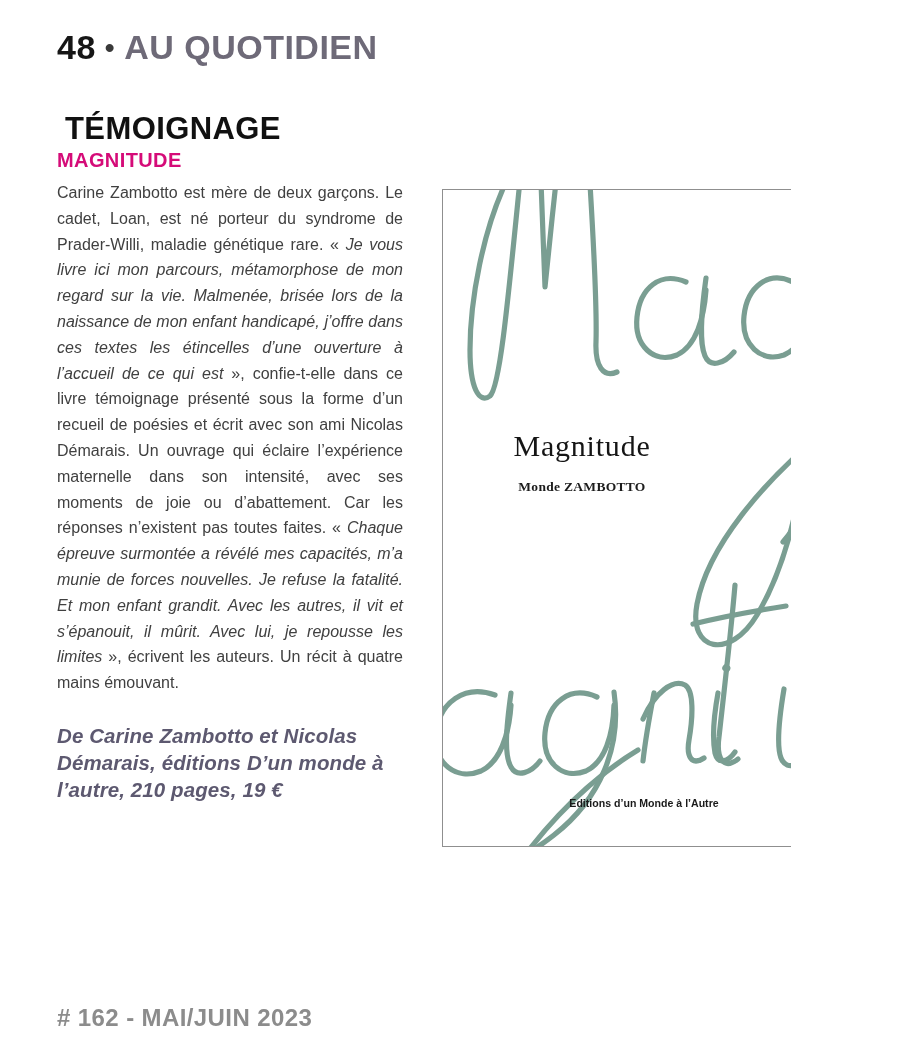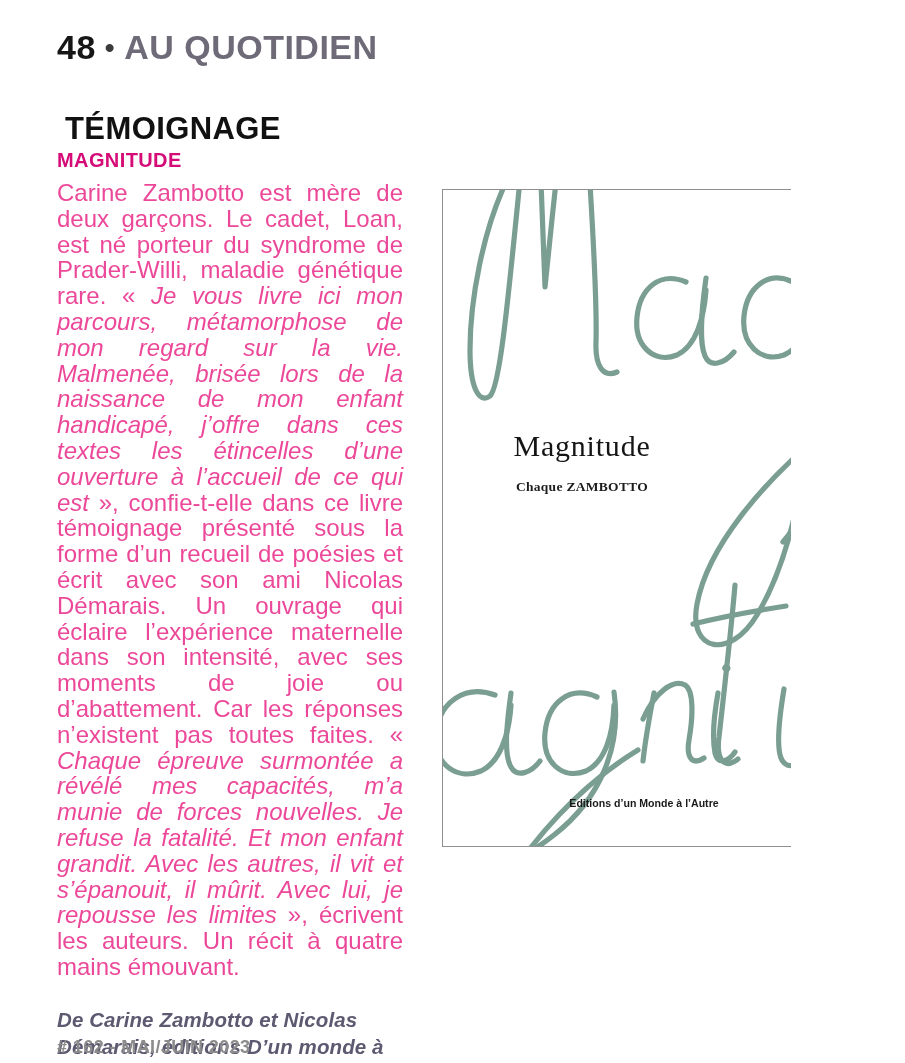--- a/index.html
+++ b/index.html
@@ -8,30 +8,30 @@
 
   
   .left-col{position:absolute;left:57px;top:30px;width:346px;}
   .page-header{font-size:34px;font-weight:700;letter-spacing:.5px;color:#161616;line-height:1;}
   .page-header .sep{color:#3a3a3a;margin:0 9px;font-size:28px;vertical-align:2px;}
   .page-header .section{color:#6e6a78;}
   .category-heading{margin:49px 8px 0;font-size:31px;line-height:1;font-weight:700;
         letter-spacing:.4px;color:#111;}
   .book-title-heading{margin:5px 0 0;font-size:20px;line-height:1.1;font-weight:700;
         letter-spacing:.4px;color:#d50b78;}
-  .body-text{margin:9px 0 0;font-size:24px;line-height:25.8px;text-align:justify;
-        color:#ec4899;hyphens:auto;-webkit-hyphens:auto;}
+  .body-text{margin:9px 0 0;font-size:16px;line-height:25.8px;text-align:justify;
+        color:#404040;hyphens:auto;-webkit-hyphens:auto;}
   .seg-italic{font-style:italic;}
   .seg-normal{font-style:normal;}
   .credit{margin:26px 0 0;font-style:italic;font-weight:700;font-size:20.5px;line-height:27px;
         color:#5d5970;letter-spacing:.1px;}
 
   
-  .footer{position:absolute;left:57px;top:1004px;font-size:18px;font-weight:700;
-        color:#8c8c8c;letter-spacing:.4px;margin-top:33px;}
+  .footer{position:absolute;left:57px;top:1004px;font-size:24px;font-weight:700;
+        color:#8c8c8c;letter-spacing:.4px;}
 
   
   .cover{position:absolute;left:442px;top:189px;width:414px;height:658px;background:#ffffff;
         border:1.5px solid #8f8f8f;box-sizing:border-box;overflow:hidden;}
   .cover svg{position:absolute;left:0;top:0;}
   .cover-title-block{position:absolute;left:0;top:241px;width:278px;text-align:center;
         font-family:"Liberation Serif",serif;}
   .cover-title{font-size:30px;color:#151515;letter-spacing:.8px;line-height:1;}
   .cover-authors{margin-top:17px;font-size:13.5px;line-height:18.5px;font-weight:700;
         color:#1c1c1c;letter-spacing:.3px;}
@@ -47,21 +47,21 @@
   <div class="left-col">
     <div class="page-header">
       <span>48</span><span class="sep">•</span><span class="section">AU QUOTIDIEN</span>
     </div>
 
     <h1 class="category-heading">TÉMOIGNAGE</h1>
     <h2 class="book-title-heading">MAGNITUDE</h2>
 
     <p class="body-text" lang="fr"><span class="seg-normal">Carine Zambotto est mère de deux garçons. Le cadet, Loan, est né porteur du syndrome de Prader-Willi, maladie génétique rare. « </span><span class="seg-italic">Je vous livre ici mon parcours, métamorphose de mon regard sur la vie. Malmenée, brisée lors de la naissance de mon enfant handicapé, j’offre dans ces textes les étincelles d’une ouverture à l’accueil de ce qui est</span><span class="seg-normal"> », confie-t-elle dans ce livre témoignage présenté sous la forme d’un recueil de poésies et écrit avec son ami Nicolas Démarais. Un ouvrage qui éclaire l’expérience maternelle dans son intensité, avec ses moments de joie ou d’abattement. Car les réponses n’existent pas toutes faites. « </span><span class="seg-italic">Chaque épreuve surmontée a révélé mes capacités, m’a munie de forces nouvelles. Je refuse la fatalité. Et mon enfant grandit. Avec les autres, il vit et s’épanouit, il mûrit. Avec lui, je repousse les limites</span><span class="seg-normal"> », écrivent les auteurs. Un récit à quatre mains émouvant.</span></p>
 
-    <p class="credit">De Carine Zambotto et Nicolas Démarais, éditions D’un monde à l’autre, 112 pages, 19 €</p>
+    <p class="credit">De Carine Zambotto et Nicolas Démarais, éditions D’un monde à l’autre, 210 pages, 19 €</p>
   </div>
 
   <div class="cover">
     <svg width="414" height="658" viewBox="0 0 414 658">
       <g fill="none" stroke-width="5.2" stroke-linecap="round" stroke-linejoin="round" role="img" aria-label="Magn" stroke="#7a9e92">
         <path d="M 64 -10 C 40 40 27 110 27 160 C 27 198 36 214 47 206 C 57 197 65 110 77 -10"></path>
         <path d="M 98 -8 C 100 50 101 78 102 97 C 104 78 109 28 113 -8"></path>
         <path d="M 147 -6 C 151 60 154 118 153 152 C 152 176 160 188 174 182"></path>
         <path d="M 243 92 C 217 81 197 98 194 127 C 191 156 211 174 234 165 C 253 156 261 128 263 100"></path>
         <path d="M 263 88 C 258 124 256 152 262 166 C 267 178 281 174 291 162"></path>
@@ -85,21 +85,21 @@
         <path d="M 250 434 C 282 426 317 420 343 416"></path>
         <path d="M 341 499 C 336 529 333 555 338 568 C 344 583 361 575 373 552"></path>
         <path d="M 376 499 C 371 535 368 561 374 574 C 380 586 396 580 408 561"></path>
         <path d="M 408 561 C 413 537 416 515 419 495"></path>
       </g>
     </svg>
 
     <div class="cover-title-block">
       <div class="cover-title">Magnitude</div>
       <div class="cover-authors">
-        <div>Chaque ZAMBOTTO</div>
+        <div>Monde ZAMBOTTO</div>
       </div>
     </div>
 
     <div class="publisher">Editions d’un Monde à l’Autre</div>
   </div>
 
   <div class="footer"># 162 - MAI/JUIN 2023</div>
 </div>
 
 </body></html>

